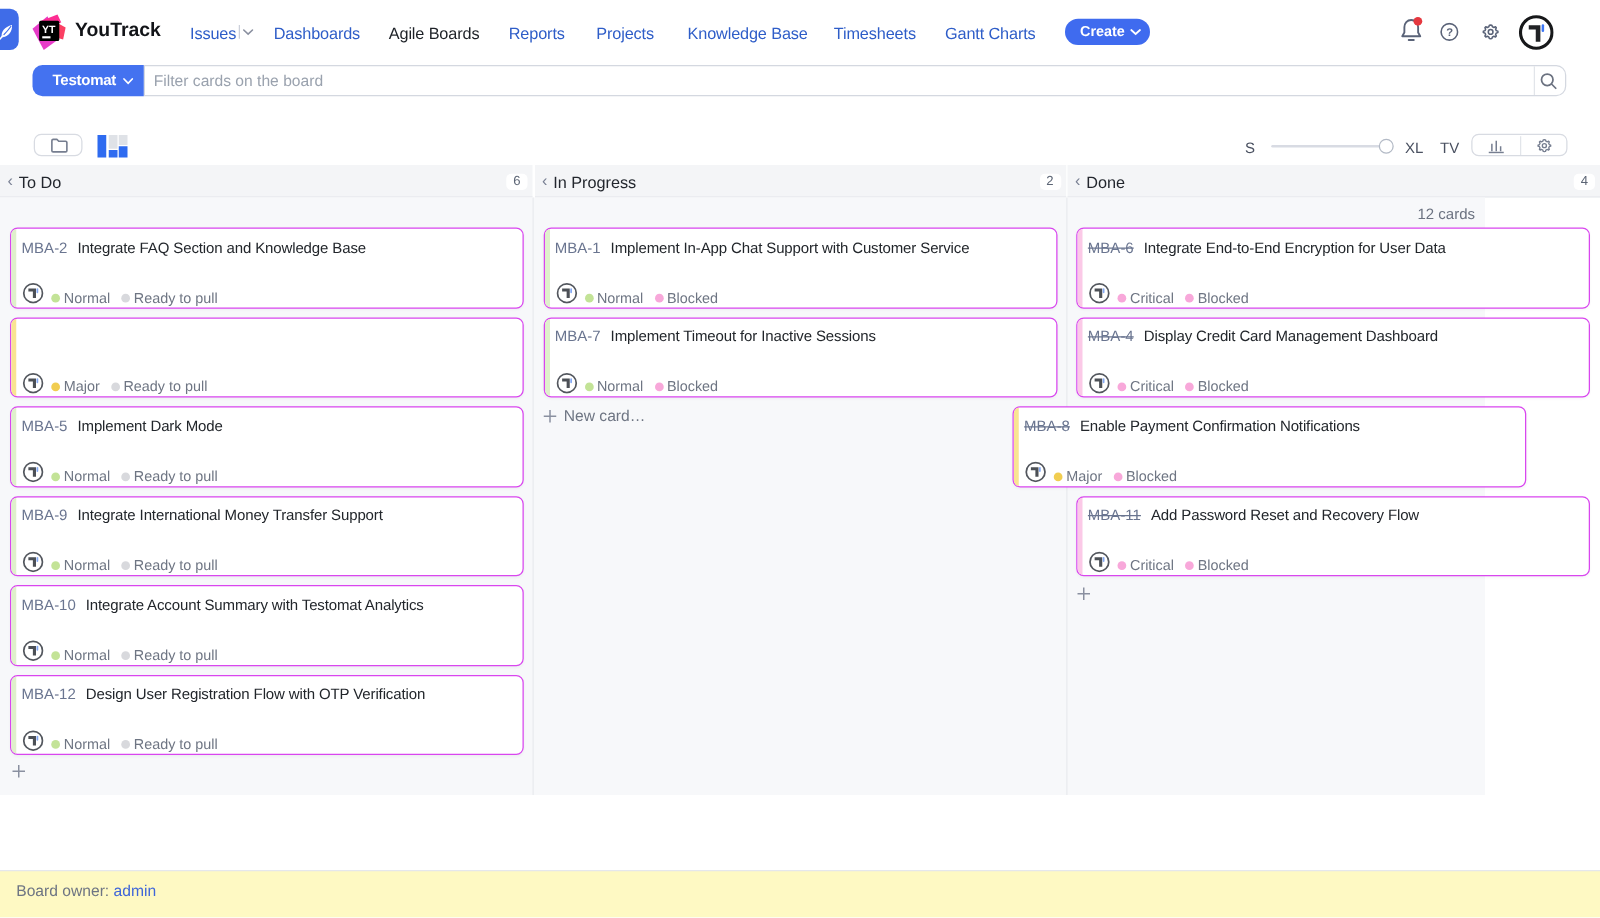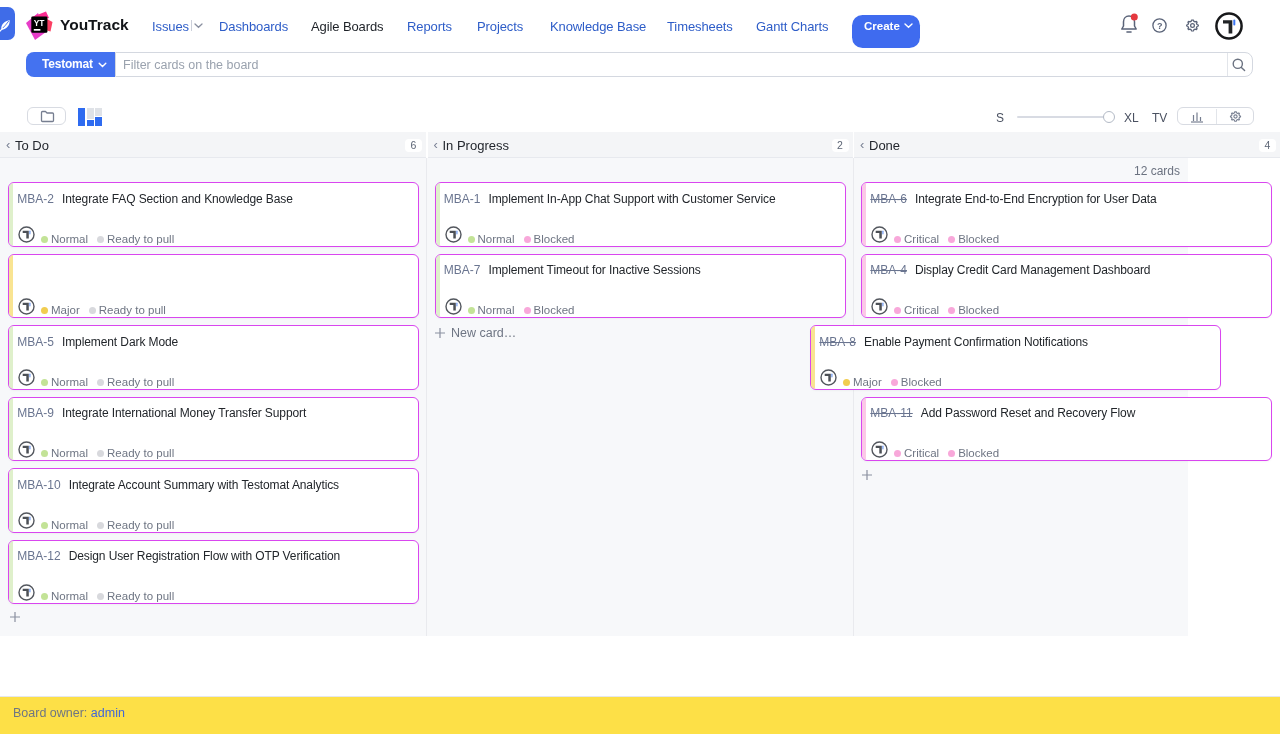--- a/index.html
+++ b/index.html
@@ -7,21 +7,21 @@
     font-family:"Liberation Sans", sans-serif; }
   .abs { position:absolute; }
   #page { position:relative; width:1280px; height:734px; background:#fff; }
 
   
   #topnav { position:absolute; left:0; top:0; width:1280px; height:41px; background:#fff; }
   #sidebtn { position:absolute; left:-6px; top:7px; width:21px; height:33px; background:#3f6ce8; border-radius:7px; }
   #ytname { position:absolute; left:60px; top:16px; font-size:15.5px; font-weight:700; color:#121418; }
   .nav { position:absolute; top:18.5px; font-size:13px; font-weight:400; color:#2e5dc8; white-space:nowrap; letter-spacing:-0.1px; }
   .nav.active { color:#1d2127; }
-  #createbtn { position:absolute; left:852px; top:15px; width:68px; height:33px; background:#3f6bef; border-radius:10.5px;
+  #createbtn { position:absolute; left:852px; top:15px; width:68px; height:21px; background:#3f6bef; border-radius:10.5px;
      color:#fff; font-size:12px; font-weight:700; }
   
   #prjbtn { position:absolute; left:26px; top:52px; width:89px; height:25px; background:#4472f0; border-radius:8px 0 0 8px;
      color:#fff; font-size:12px; font-weight:700; line-height:25px; padding-left:16px; letter-spacing:-0.2px; }
   #filterinput { position:absolute; left:115px; top:52px; width:1138px; height:25px; background:#fff;
      border:1px solid #d4d8e0; border-radius:0 8px 8px 0; }
   
   .smallbtn { position:absolute; border:1px solid #d8dbe2; border-radius:6px; background:#fff; }
   .tlbl { position:absolute; font-size:12px; color:#4a5161; }
   
@@ -45,21 +45,21 @@
   .cid.done { text-decoration:line-through; }
   .ctitle { font-size:12px; color:#22262b; letter-spacing:-0.1px; }
   .cmeta { position:absolute; left:32px; top:45.5px; white-space:nowrap; }
   .dot { display:inline-block; width:7px; height:7px; border-radius:50%; margin-right:3px; }
   .dot.g { background:#c3e397; }
   .dot.y { background:#f1cd50; }
   .dot.p { background:#f8a8da; }
   .dot.gr { background:#d8d9dd; }
   .mlabel { font-size:11.5px; color:#6e7583; margin-right:9px; }
   
-  #footer { position:absolute; left:0; top:696px; width:1280px; height:38px; background:#fde047; border-top:1px solid #e5e7ec; }
+  #footer { position:absolute; left:0; top:696px; width:1280px; height:38px; background:#fef9c3; border-top:1px solid #e5e7ec; }
   #footer .txt { position:absolute; left:13px; top:9px; font-size:12.5px; color:#6e7583; }
   #footer .txt a { color:#3f66d9; text-decoration:none; }
   .cavatar { position:absolute; left:9px; top:43px; }
 </style>
 </head>
 <body>
 <div id="page">
 
   <div id="topnav">
     <div id="sidebtn">

